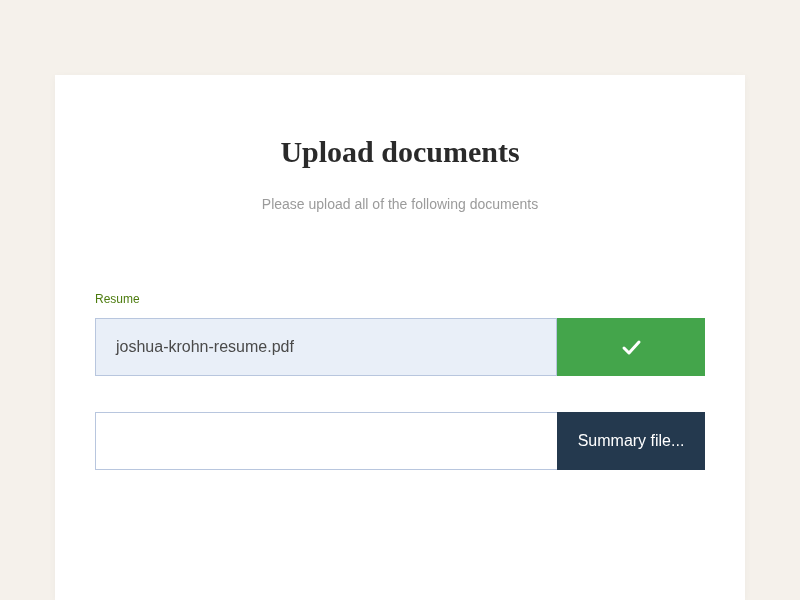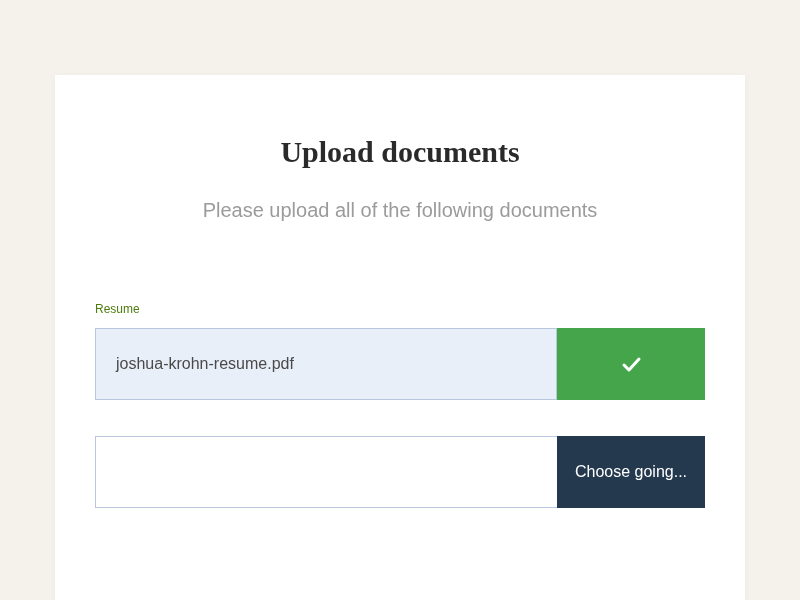--- a/index.html
+++ b/index.html
@@ -19,38 +19,38 @@
     }
     .title {
       font-family: Georgia, "Times New Roman", serif;
       font-size: 30px;
       font-weight: 700;
       color: #2a2a2a;
       text-align: center;
       margin-bottom: 24px;
     }
     .subtitle {
-      font-size: 20px;
+      font-size: 14px;
       color: #9b9b9b;
       text-align: center;
       line-height: 1.7;
       margin-bottom: 75px;
     }
     .field {
       margin-bottom: 36px;
     }
     .field-label {
       font-size: 12px;
       color: #4d7c0f;
       margin-bottom: 12px;
       display: block;
     }
     .file-row {
       display: flex;
-      height: 72px;
+      height: 58px;
     }
     .file-input {
       flex: 1;
       border: 1px solid #b8c6de;
       padding: 0 20px;
       display: flex;
       align-items: center;
       font-size: 16px;
       color: #4a4a4a;
     }
@@ -104,16 +104,16 @@
         </svg>
       </button>
     </div>
   </div>
 
   <div class="field">
     <div class="file-row">
       <div class="file-input empty">
         <span></span>
       </div>
-      <button class="file-action choose">Choose going...</button>
+      <button class="file-action choose">Summary file...</button>
     </div>
   </div>
 </div>
 
 </body></html>

